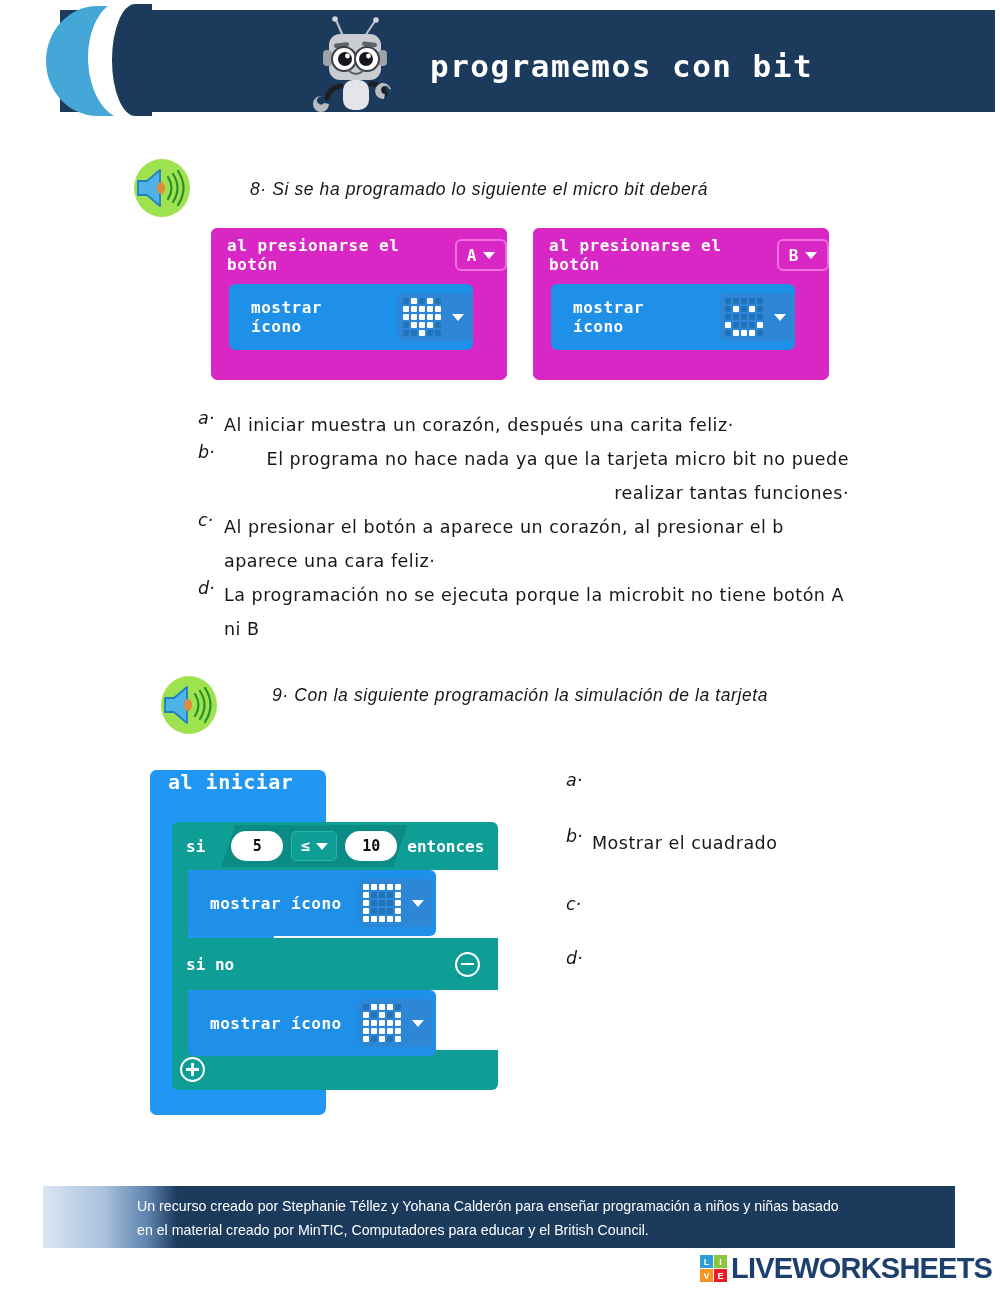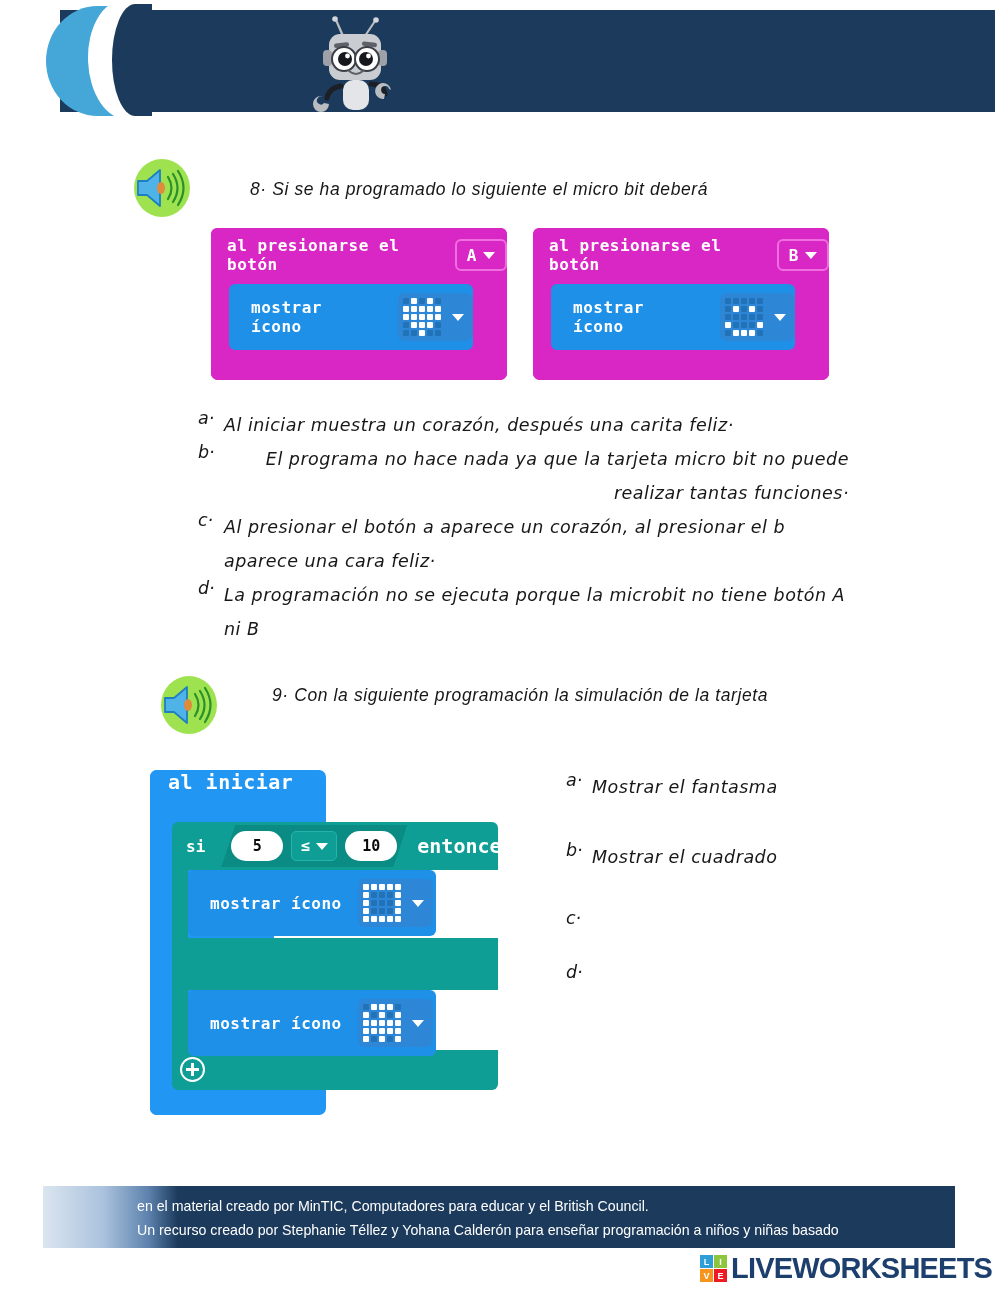--- a/index.html
+++ b/index.html
@@ -75,21 +75,21 @@
   
   .opt-list { position:absolute; }
   .opt-row { display:flex; margin-bottom:0px; }
   .opt-letter {
     width:26px; flex:0 0 26px;
     font-family:"DejaVu Sans", sans-serif;
     font-style:italic; font-size:17.5px; color:#171717;
   }
   .opt-text {
     font-family:"DejaVu Sans", sans-serif;
-    font-style:italic; font-size:17.5px; color:#171717;
+    font-size:17.5px; color:#171717;
     letter-spacing:0.5px; line-height:34px;
   }
 
   
   .blk-mono {
     font-family:"DejaVu Sans Mono", monospace;
     font-weight:bold;
     color:#ffffff;
   }
   .hat-top {
@@ -233,20 +233,21 @@
     <circle cx="42.5" cy="42" r="2.4" fill="#ffffff"></circle>
     <circle cx="63.5" cy="42" r="2.4" fill="#ffffff"></circle>
     <path d="M44 57 q7 6 14 0" stroke="#5d6168" stroke-width="2" fill="none" stroke-linecap="round"></path>
     <rect x="38" y="66" width="26" height="30" rx="10" fill="#e3e5e8"></rect>
     <path d="M36 72 q-12 2 -14 12" stroke="#1c1f24" stroke-width="5" fill="none" stroke-linecap="round"></path>
     <path d="M66 70 q12 0 14 10" stroke="#1c1f24" stroke-width="5" fill="none" stroke-linecap="round"></path>
     <path d="M16 82 a8 8 0 1 0 8 8 l-5 -1 a4 4 0 1 1 -1 -6 z" fill="#b9bcc0"></path>
     <path d="M86 76 a8 8 0 1 0 -7 9 l1 -5 a4 4 0 1 1 4 -5 z" fill="#b9bcc0"></path>
   </svg>
 
+  <div class="header-title blk-mono">Programemos con BIT</div>
 </div>
 
 <div class="speaker" style="left:128px; top:155px;">
   <div class="disc"></div>
   <svg width="66" height="66" viewBox="0 0 66 66" style="position:absolute;left:0;top:0;">
     <path d="M10 26 h9 l13 -11 v36 l-13 -11 h-9 z" fill="#4fb3e8" stroke="#1f7fbf" stroke-width="1.8" stroke-linejoin="round"></path>
     <ellipse cx="33" cy="33" rx="4" ry="6" fill="#e08a3c"></ellipse>
     <path d="M40 22 q7 11 0 22" stroke="#2b8f2b" stroke-width="2.2" fill="none" stroke-linecap="round"></path>
     <path d="M45 19 q9 14 0 28" stroke="#2b8f2b" stroke-width="2.2" fill="none" stroke-linecap="round"></path>
     <path d="M50 16 q11 17 0 34" stroke="#2b8f2b" stroke-width="2.2" fill="none" stroke-linecap="round"></path>
@@ -402,21 +403,21 @@
   <div style="position:absolute;left:22px;top:52px;width:326px;height:48px;display:flex;align-items:center;padding-left:14px;">
     <span class="blk-mono" style="font-size:16px;">si</span>
     <span class="hex-wrap" style="margin-left:16px;">
       <span class="num-pill">5</span>
       <span class="op-pill" style="margin:0 8px;">
         <span>≤</span>
         <span class="caret"></span>
       </span>
       <span class="num-pill">10</span>
     </span>
-    <span class="blk-mono" style="font-size:20px;margin-left:10px;text-align:center;">entonces</span>
+    <span class="blk-mono" style="font-size:16px;margin-left:0;text-align:center;">entonces</span>
   </div>
 
   <div class="show-icon-block" style="position:absolute;left:38px;top:100px;width:248px;">
     <span class="lbl blk-mono">mostrar ícono</span>
     <span class="led-pane">
       <span class="led-grid" style="width:38px;height:38px;">
           <span class="led on"></span>
           <span class="led on"></span>
           <span class="led on"></span>
           <span class="led on"></span>
@@ -439,20 +440,26 @@
           <span class="led on"></span>
           <span class="led on"></span>
           <span class="led on"></span>
           <span class="led on"></span>
           <span class="led on"></span>
         </span>
       <span class="caret" style="margin-left:11px;margin-right:4px;"></span>
     </span>
   </div>
 
+  <div style="position:absolute;left:22px;top:168px;width:326px;height:52px;display:flex;align-items:center;padding-left:14px;">
+    <span class="blk-mono" style="font-size:16px;">si no</span>
+    <span class="circ-btn" style="position:absolute;right:18px;">
+      <span class="h"></span>
+    </span>
+  </div>
 
   <div class="show-icon-block" style="position:absolute;left:38px;top:220px;width:248px;">
     <span class="lbl blk-mono">mostrar ícono</span>
     <span class="led-pane">
       <span class="led-grid" style="width:38px;height:38px;">
           <span class="led off"></span>
           <span class="led on"></span>
           <span class="led on"></span>
           <span class="led on"></span>
           <span class="led off"></span>
@@ -483,39 +490,38 @@
 
   <span class="circ-btn" style="position:absolute;left:30px;top:287px;">
     <span class="h"></span>
       <span class="v"></span>
   </span>
 </div>
 
 <div class="opt-list" style="left:566px; top:770px; width:400px;">
   <div class="opt-row" style="margin-bottom:36px;">
     <span class="opt-letter">a·</span>
-    <span class="opt-text">Mostrar el fantasma</span>
   </div>
   <div class="opt-row" style="margin-bottom:34px;">
     <span class="opt-letter">b·</span>
     <span class="opt-text">Mostrar el cuadrado</span>
   </div>
   <div class="opt-row" style="margin-bottom:34px;">
     <span class="opt-letter">c·</span>
   </div>
   <div class="opt-row">
     <span class="opt-letter">d·</span>
   </div>
 </div>
 
 <div class="footer-band"></div>
 <div class="footer-grad"></div>
 <div class="footer-text">
+  <div>Un recurso creado por Stephanie Téllez y Yohana Calderón para enseñar programación a niños y niñas basado</div>
   <div>en el material creado por MinTIC, Computadores para educar y el British Council.</div>
-  <div>Un recurso creado por Stephanie Téllez y Yohana Calderón para enseñar programación a niños y niñas basado</div>
 </div>
 <div class="lw-logo">
   <span class="lw-squares">
     <span class="lw-sq" style="background: rgb(46, 159, 214);">L</span>
     <span class="lw-sq" style="background: rgb(140, 198, 63);">I</span>
     <span class="lw-sq" style="background: rgb(247, 148, 30);">V</span>
     <span class="lw-sq" style="background: rgb(237, 28, 36);">E</span>
   </span>
   <span class="lw-word">LIVEWORKSHEETS</span>
 </div>

